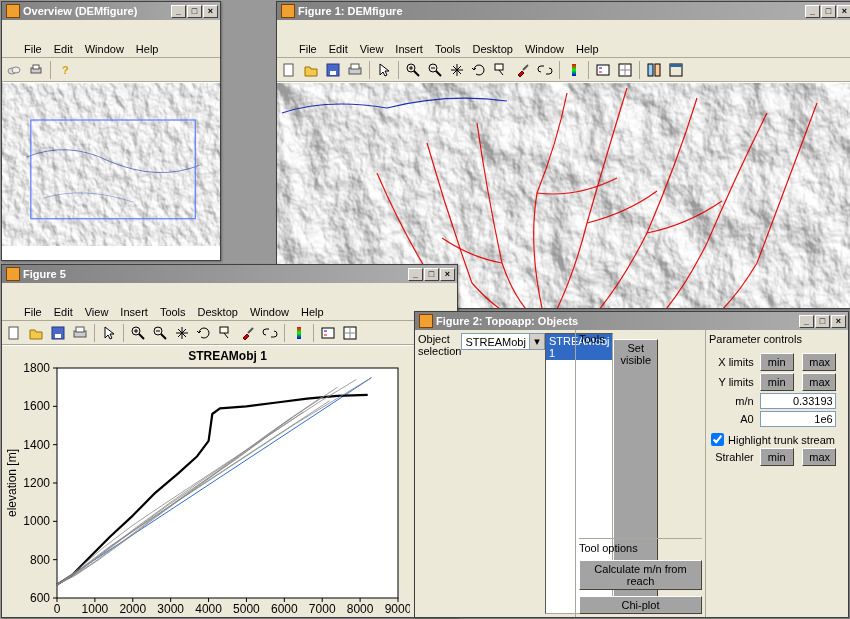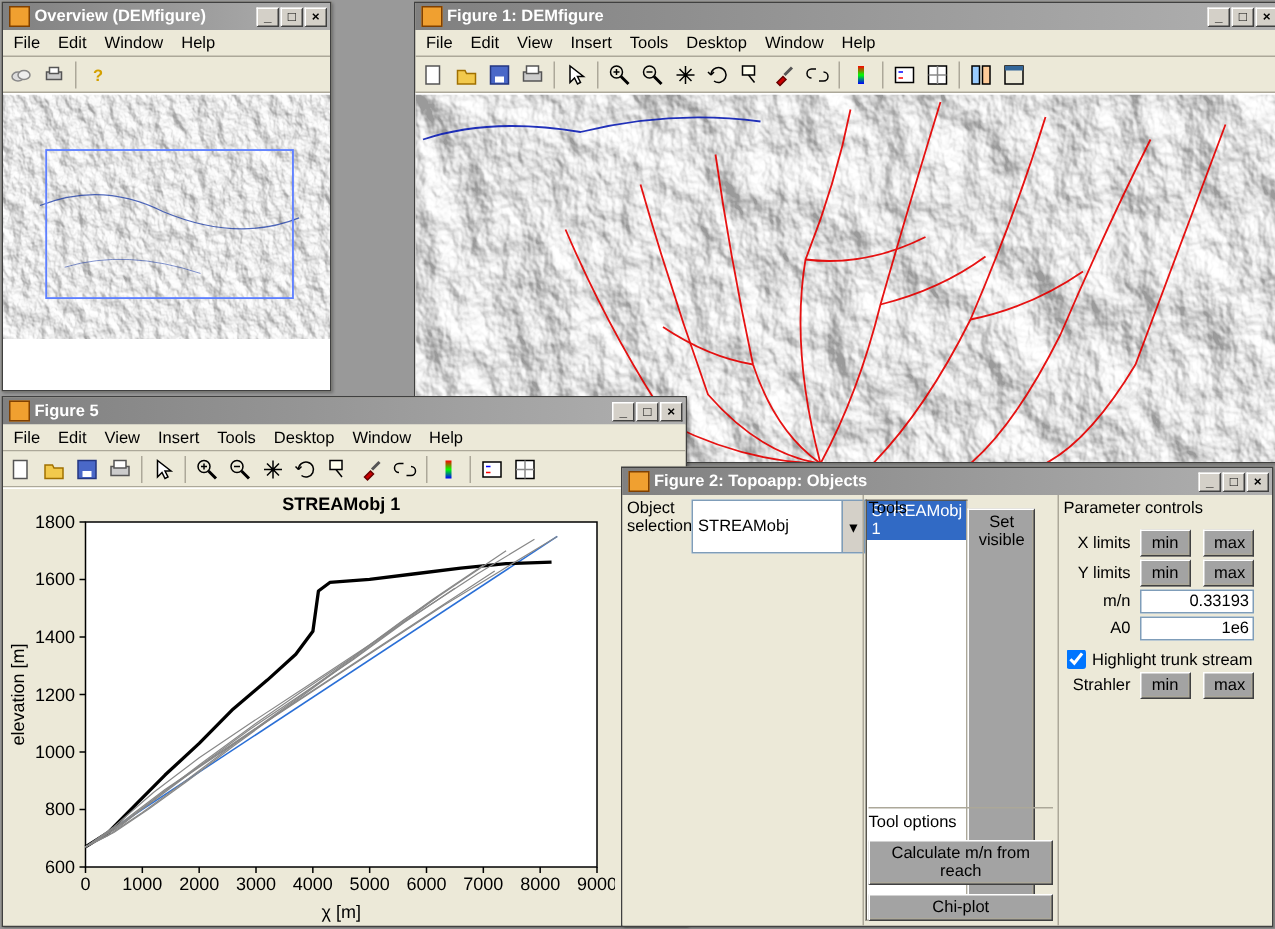--- a/index.html
+++ b/index.html
@@ -2,21 +2,21 @@
 <html><head>
 <meta charset="utf-8">
 <style>
   * { box-sizing: border-box; margin: 0; padding: 0; font-family: "Tahoma", sans-serif; font-size: 11px; }
   body { background: #999; width: 850px; height: 619px; position: relative; overflow: hidden; }
   .window { position: absolute; background: #ece9d8; border: 1px solid #404040; box-shadow: 1px 1px 2px rgba(0,0,0,0.3); display: flex; flex-direction: column; }
   .titlebar { background: linear-gradient(to right, #808080, #b0b0b0); color: #fff; display: flex; align-items: center; padding: 2px 2px 2px 4px; height: 18px; font-weight: bold; }
   .titlebar .title { flex: 1; white-space: nowrap; overflow: hidden; }
   .titlebar .winbtn { width: 15px; height: 13px; background: #d4d0c8; border: 1px solid #fff; border-right-color: #404040; border-bottom-color: #404040; margin-left: 1px; display: flex; align-items: center; justify-content: center; color: #000; font-size: 9px; line-height: 1; }
   .titlebar .winicon { width: 14px; height: 14px; margin-right: 3px; background: #f0a030; border: 1px solid #804000; }
-  .menubar { display: flex; background: #ece9d8; border-bottom: 1px solid #aca899; padding: 1px 1px; height: 18px; align-items: center; }
+  .menubar { display: flex; background: #ece9d8; border-bottom: 1px solid #aca899; padding: 1px 16px; height: 18px; align-items: center; margin-top: 20px; }
   .menubar span { padding: 1px 6px; cursor: default; }
   .toolbar { display: flex; background: #ece9d8; border-bottom: 1px solid #aca899; padding: 2px; height: 24px; align-items: center; gap: 2px; }
   .tbtn { width: 20px; height: 20px; display: flex; align-items: center; justify-content: center; border: 1px solid transparent; }
   .tsep { width: 1px; height: 18px; background: #aca899; margin: 0 2px; }
   .content { flex: 1; background: #fff; position: relative; overflow: hidden; border-top: 1px solid #fff; }
   .panel-label { font-size: 11px; color: #000; }
   .btn { background: #a3a3a3; border: 1px solid #404040; border-top-color: #fff; border-left-color: #fff; box-shadow: inset -1px -1px 0 #aca899; padding: 2px 6px; text-align: center; cursor: default; }
   .input { background: #fff; border: 1px solid #7f9db9; padding: 1px 2px; }
   .listbox { background: #fff; border: 1px inset #aca899; }
   .listbox .sel { background: #316ac5; color: #fff; padding: 1px 3px; }
@@ -427,21 +427,21 @@
     <div class="winicon"></div>
     <div class="title">Figure 2: Topoapp: Objects</div>
     <div class="winbtn">_</div>
     <div class="winbtn">□</div>
     <div class="winbtn">×</div>
   </div>
   <div style="flex:1; display:flex; background:#ece9d8;">
 
     <div style="width:160px; padding:3px; display:flex; flex-direction:row;">
       <div class="panel-label" style="margin-bottom:4px;">Object selection</div>
-      <div class="select" style="height:36px; margin-bottom:6px;gap:32px;">
+      <div class="select" style="height:17px; margin-bottom:6px;">
         <div style="flex:1; padding:0 3px;">STREAMobj</div>
         <div class="arrow">▾</div>
       </div>
       <div class="listbox" style="flex:1; min-height:170px;">
         <div class="sel">STREAMobj 1</div>
       </div>
       <div class="btn" style="margin-top:6px;">Set visible</div>
     </div>
 
     <div style="width:130px; padding:3px; display:flex; flex-direction:column; border-left:1px solid #aca899;">

